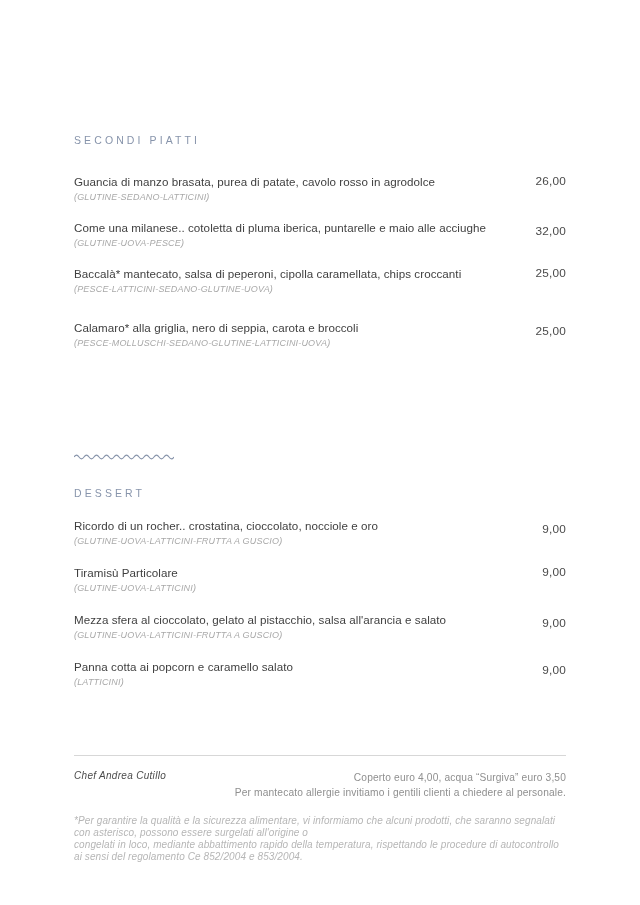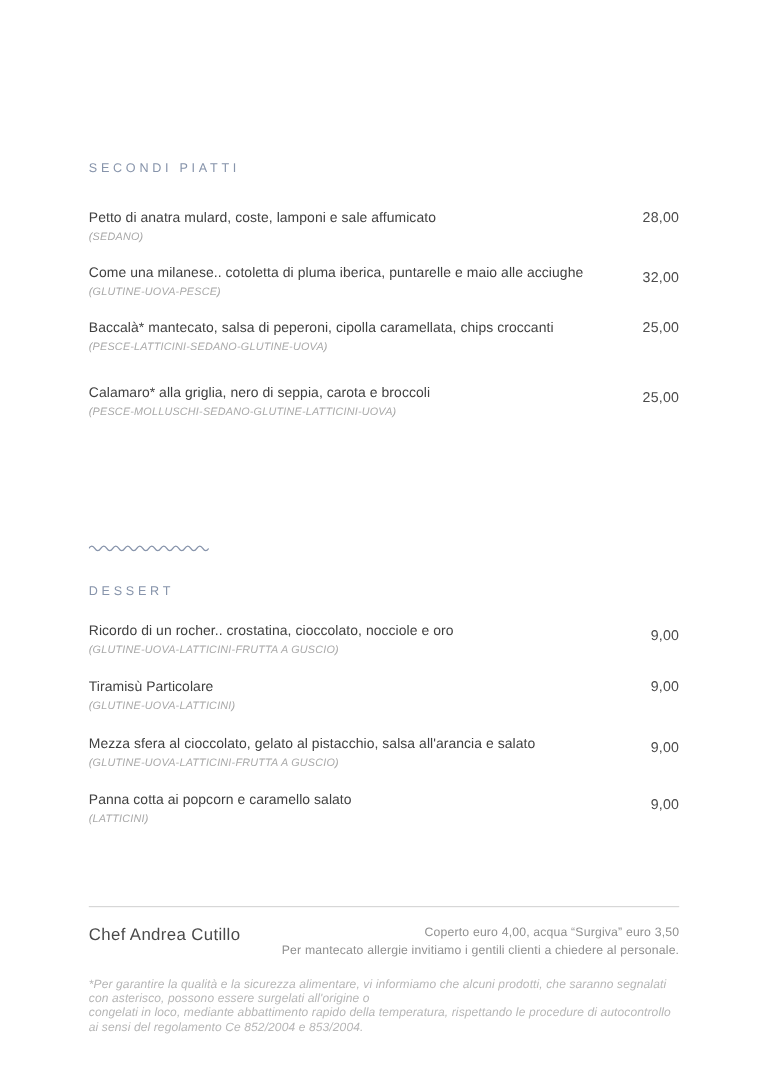--- a/index.html
+++ b/index.html
@@ -100,21 +100,22 @@
     border: 0;
     margin: 0;
   }
   .footer-row {
     display: flex;
     align-items: flex-start;
     justify-content: space-between;
     width: 100%;
   }
   .chef-name {
-    font-size: 14px;
+    font-size: 10px;
+    font-style: italic;
     color: #4a4a4a;
     letter-spacing: 0.3px;
     white-space: nowrap;
   }
   .footer-notes {
     text-align: right;
     flex: 1 1 auto;
   }
   .footer-note {
     font-size: 10.2px;
@@ -137,28 +138,28 @@
 
 <div class="page">
 
   <div class="content" style="top:134px;">
     <div class="section-heading">SECONDI PIATTI</div>
   </div>
 
   <div class="content" style="top:174px;">
     <div class="menu-list">
 
-
       <div class="menu-item" style="margin-bottom:16px;">
         <div class="item-row">
-          <div class="item-name">Petto di anatra mulard, coste, lamponi e sale affumicato</div>
-          <div class="item-price">28,00</div>
-        </div>
-        <div class="item-allergens">(SEDANO)</div>
-      </div>
+          <div class="item-name">Guancia di manzo brasata, purea di patate, cavolo rosso in agrodolce</div>
+          <div class="item-price">26,00</div>
+        </div>
+        <div class="item-allergens">(GLUTINE-SEDANO-LATTICINI)</div>
+      </div>
+
 
       <div class="menu-item" style="margin-bottom:16px;">
         <div class="item-row">
           <div class="item-name">Come una milanese.. cotoletta di pluma iberica, puntarelle e maio alle acciughe</div>
           <div class="item-price price-down-1">32,00</div>
         </div>
         <div class="item-allergens">(GLUTINE-UOVA-PESCE)</div>
       </div>
 
       <div class="menu-item" style="margin-bottom:24px;">

